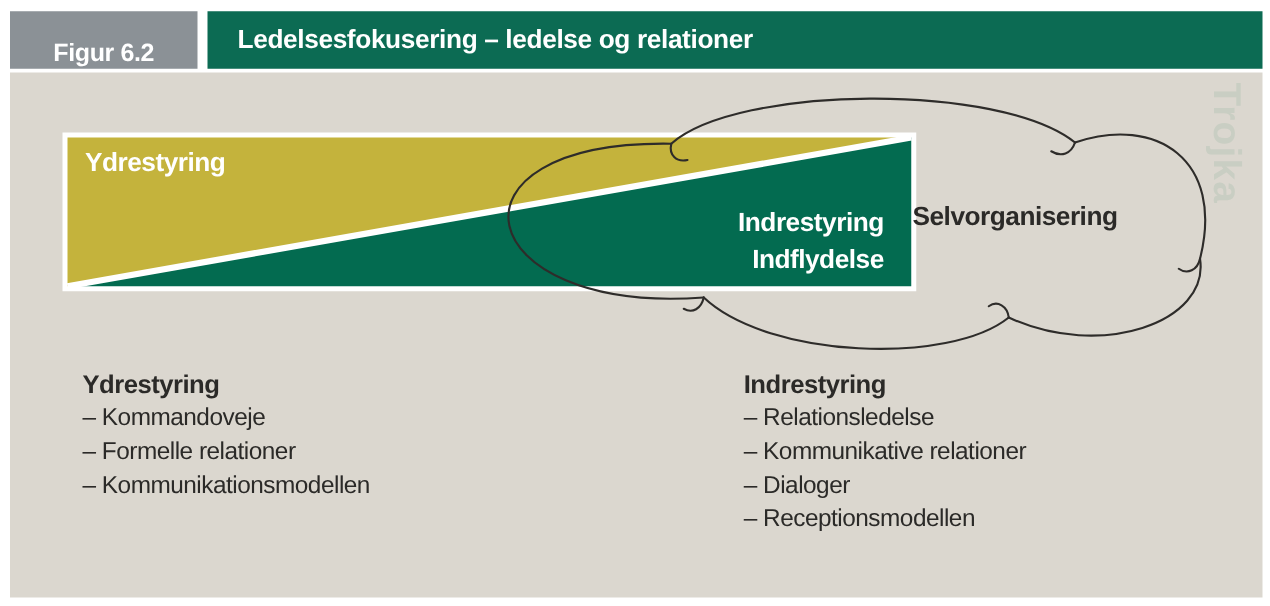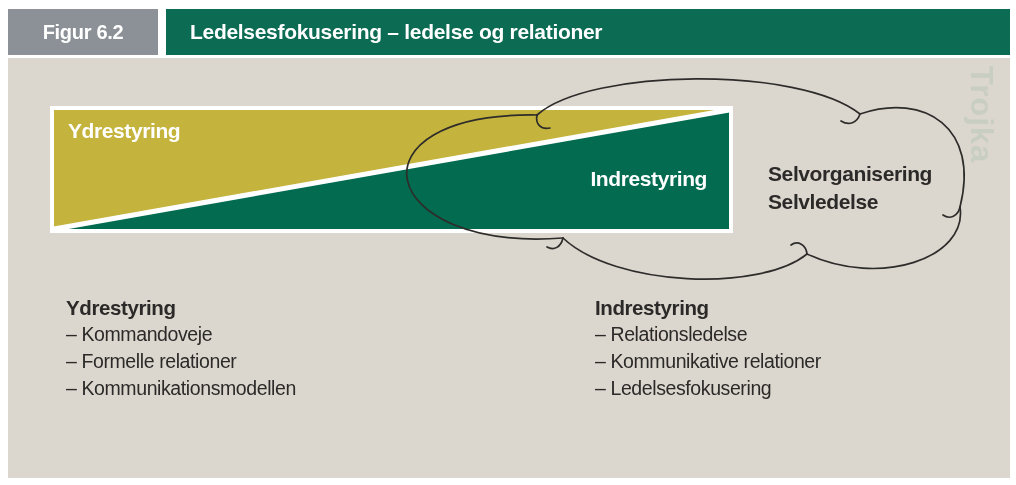--- a/index.html
+++ b/index.html
@@ -4,21 +4,21 @@
 <style>
   html,body{margin:0;padding:0;background:#ffffff;}
   .page{
     position:relative;width:1016px;height:485px;background:#ffffff;overflow:hidden;
     font-family:"Liberation Sans",sans-serif;
   }
   
   .figure-tag{
     position:absolute;left:8px;top:9px;width:150px;height:46px;
     background:var(--header-gray);color:#ffffff;font-weight:bold;font-size:20px;
-    display:flex;align-items:center;justify-content:center;letter-spacing:-0.3px;
+    display:flex;align-items:flex-end;justify-content:center;letter-spacing:-0.3px;
   }
   .figure-title{
     position:absolute;left:166px;top:9px;width:844px;height:46px;
     background:var(--header-green);color:#ffffff;font-weight:bold;font-size:21px;
     display:flex;align-items:center;padding-left:24px;box-sizing:border-box;letter-spacing:-0.3px;
   }
   
   .canvas{
     position:absolute;left:8px;top:58px;width:1002px;height:420px;
     background:var(--beige);
@@ -28,21 +28,21 @@
   .watermark{
     position:absolute;left:963px;top:66px;
     writing-mode:vertical-rl;
     font-weight:bold;font-size:31px;color:var(--watermark);letter-spacing:1px;
   }
   
   .diag-label{position:absolute;font-weight:bold;font-size:21px;line-height:29px;letter-spacing:-0.4px;}
   .diag-label span{display:block;}
   .lbl-ydre{left:68px;top:116px;color:#ffffff;}
   .lbl-indre{right:309px;top:164px;color:#ffffff;text-align:right;}
-  .lbl-selv{left:768px;top:160px;color:var(--text-dark);line-height:28px;}
+  .lbl-selv{left:730px;top:160px;color:var(--text-dark);line-height:28px;}
   
   .list{position:absolute;top:294px;color:var(--text-dark);}
   .list-left{left:66px;}
   .list-right{left:595px;}
   .list-title{font-weight:bold;font-size:20.5px;line-height:27px;letter-spacing:-0.4px;}
   .list-item{font-size:19.5px;line-height:27px;letter-spacing:-0.4px;}
 </style>
 </head>
 <body>
 
@@ -81,32 +81,33 @@
       <path d="M 807 254 c -1 -9, -9 -14, -16 -9"></path>
       <path d="M 563 238 c -2 9, -9 13, -16 9"></path>
     </g>
   </svg>
 
   <div class="diag-label lbl-ydre">
     <span>Ydrestyring</span>
   </div>
   <div class="diag-label lbl-indre">
     <span>Indrestyring</span>
+    <span>Indflydelse</span>
   </div>
   <div class="diag-label lbl-selv">
     <span>Selvorganisering</span>
-    <span>Selvledelse</span>
   </div>
 
   <div class="list list-left">
     <div class="list-title">Ydrestyring</div>
     <div class="list-item">– Kommandoveje</div>
     <div class="list-item">– Formelle relationer</div>
     <div class="list-item">– Kommunikationsmodellen</div>
   </div>
   <div class="list list-right">
     <div class="list-title">Indrestyring</div>
     <div class="list-item">– Relationsledelse</div>
     <div class="list-item">– Kommunikative relationer</div>
-    <div class="list-item">– Ledelsesfokusering</div>
+    <div class="list-item">– Dialoger</div>
+    <div class="list-item">– Receptionsmodellen</div>
   </div>
 
 </div>
 
 </body></html>

